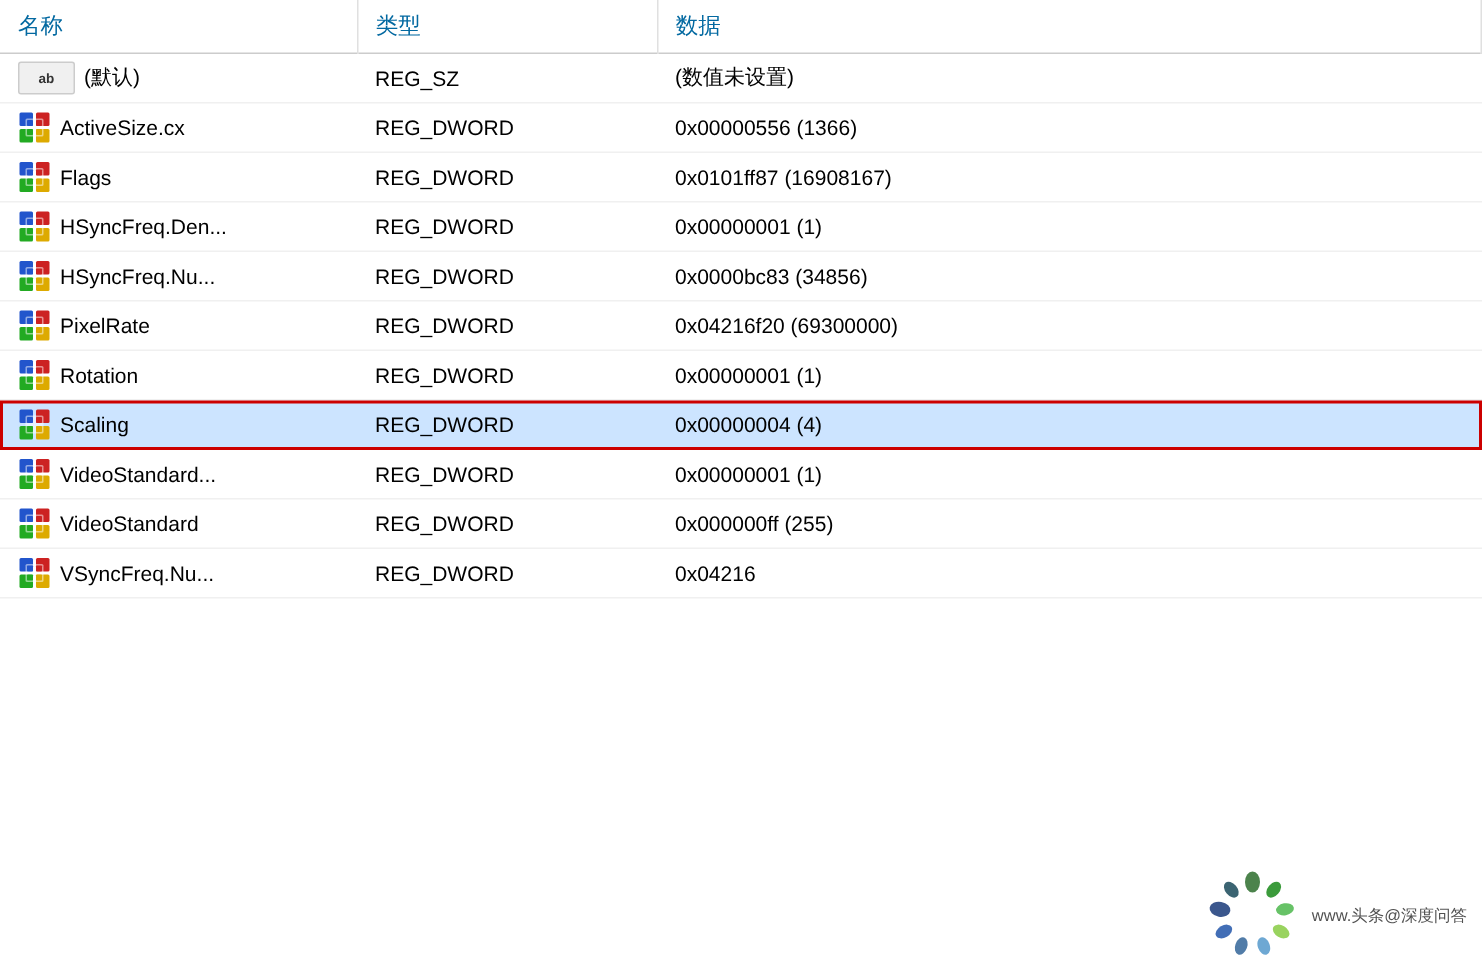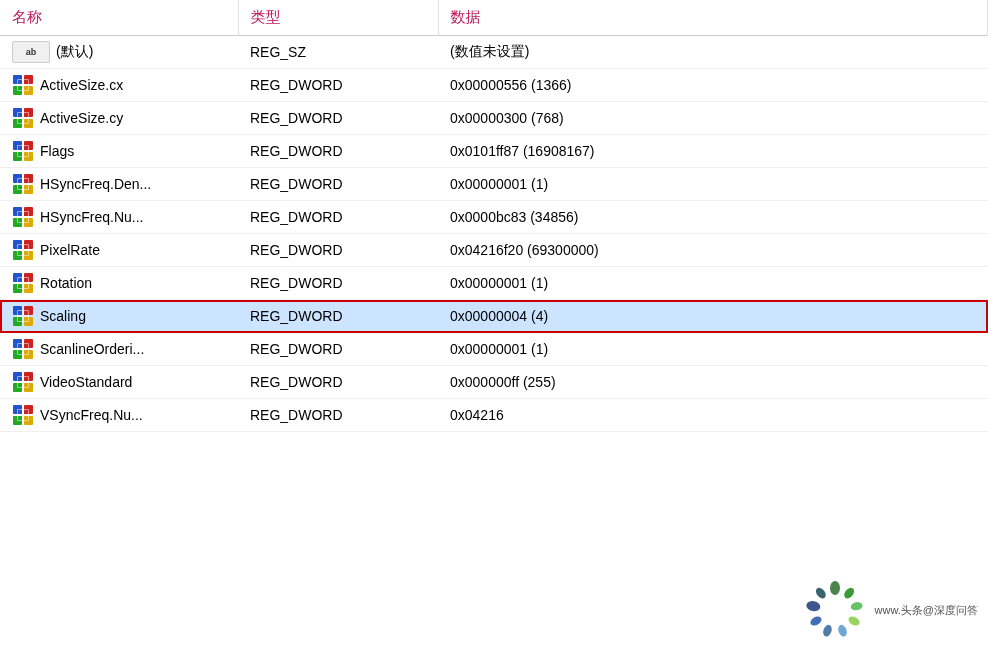--- a/index.html
+++ b/index.html
@@ -20,21 +20,21 @@
 
     .registry-table thead tr {
       background: #fff;
       border-bottom: 1px solid #ccc;
     }
 
     .registry-table th {
       text-align: left;
       padding: 8px 12px;
       font-weight: normal;
-      color: #be185d;
+      color: #0369a1;
       border-right: 1px solid #e0e0e0;
       font-size: 15px;
     }
 
     .registry-table td {
       padding: 5px 12px;
       border-bottom: 1px solid #f0f0f0;
       color: #000;
       font-size: 14px;
       vertical-align: middle;
@@ -175,42 +175,20 @@
         <rect x="12" y="1" width="9" height="9" rx="1" fill="#cc2222"></rect>
         <rect x="1" y="12" width="9" height="9" rx="1" fill="#22aa22"></rect>
         <rect x="12" y="12" width="9" height="9" rx="1" fill="#ddaa00"></rect>
         <rect x="5" y="5" width="12" height="12" rx="1" fill="white" opacity="0.5"></rect>
         <rect x="6" y="6" width="4" height="4" rx="0.5" fill="#2255cc"></rect>
         <rect x="12" y="6" width="4" height="4" rx="0.5" fill="#cc2222"></rect>
         <rect x="6" y="12" width="4" height="4" rx="0.5" fill="#22aa22"></rect>
         <rect x="12" y="12" width="4" height="4" rx="0.5" fill="#ddaa00"></rect>
       </svg>
             </span>
-            <span>ActiveSize.cy</span>
-          </div>
-        </td>
-        <td class="col-type">REG_DWORD</td>
-        <td class="col-data">0x00000300 (768)</td>
-      </tr>
-      <tr>
-        <td class="col-name">
-          <div class="row-name">
-            <span class="icon-dword">
-              <svg viewBox="0 0 22 22" xmlns="http://www.w3.org/2000/svg">
-        <rect x="1" y="1" width="9" height="9" rx="1" fill="#2255cc"></rect>
-        <rect x="12" y="1" width="9" height="9" rx="1" fill="#cc2222"></rect>
-        <rect x="1" y="12" width="9" height="9" rx="1" fill="#22aa22"></rect>
-        <rect x="12" y="12" width="9" height="9" rx="1" fill="#ddaa00"></rect>
-        <rect x="5" y="5" width="12" height="12" rx="1" fill="white" opacity="0.5"></rect>
-        <rect x="6" y="6" width="4" height="4" rx="0.5" fill="#2255cc"></rect>
-        <rect x="12" y="6" width="4" height="4" rx="0.5" fill="#cc2222"></rect>
-        <rect x="6" y="12" width="4" height="4" rx="0.5" fill="#22aa22"></rect>
-        <rect x="12" y="12" width="4" height="4" rx="0.5" fill="#ddaa00"></rect>
-      </svg>
-            </span>
             <span>Flags</span>
           </div>
         </td>
         <td class="col-type">REG_DWORD</td>
         <td class="col-data">0x0101ff87 (16908167)</td>
       </tr>
       <tr>
         <td class="col-name">
           <div class="row-name">
             <span class="icon-dword">
@@ -329,21 +307,21 @@
         <rect x="12" y="1" width="9" height="9" rx="1" fill="#cc2222"></rect>
         <rect x="1" y="12" width="9" height="9" rx="1" fill="#22aa22"></rect>
         <rect x="12" y="12" width="9" height="9" rx="1" fill="#ddaa00"></rect>
         <rect x="5" y="5" width="12" height="12" rx="1" fill="white" opacity="0.5"></rect>
         <rect x="6" y="6" width="4" height="4" rx="0.5" fill="#2255cc"></rect>
         <rect x="12" y="6" width="4" height="4" rx="0.5" fill="#cc2222"></rect>
         <rect x="6" y="12" width="4" height="4" rx="0.5" fill="#22aa22"></rect>
         <rect x="12" y="12" width="4" height="4" rx="0.5" fill="#ddaa00"></rect>
       </svg>
             </span>
-            <span>ScanlineOrderi...</span>
+            <span>VideoStandard...</span>
           </div>
         </td>
         <td class="col-type">REG_DWORD</td>
         <td class="col-data">0x00000001 (1)</td>
       </tr>
       <tr>
         <td class="col-name">
           <div class="row-name">
             <span class="icon-dword">
               <svg viewBox="0 0 22 22" xmlns="http://www.w3.org/2000/svg">

